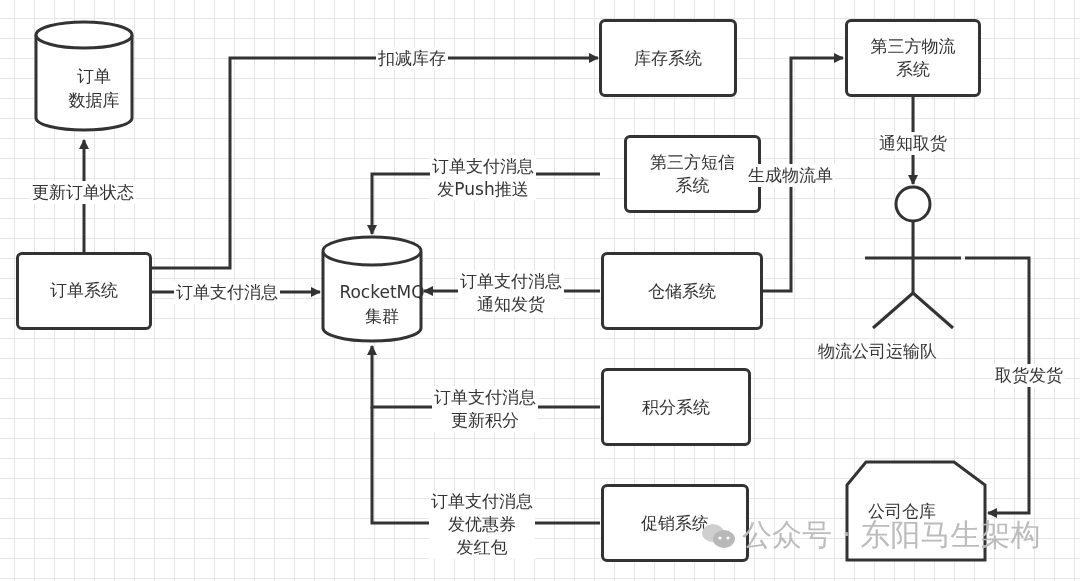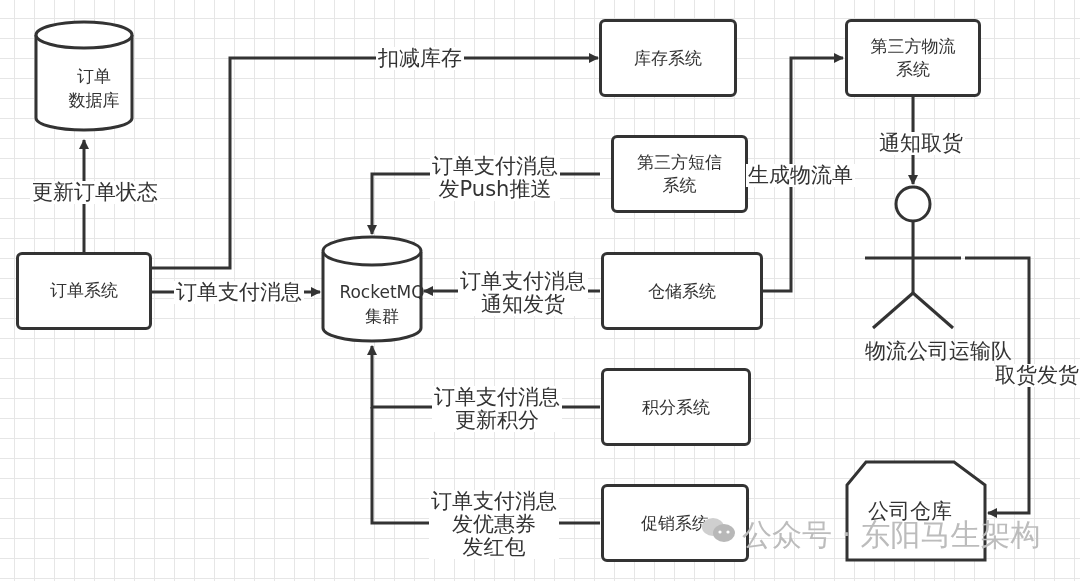--- a/index.html
+++ b/index.html
@@ -15,29 +15,29 @@
     color:#333;
   }
   svg.canvas { position:absolute; left:0; top:0; }
   .box {
     position:absolute; box-sizing:border-box;
     border:3px solid #333; border-radius:6px; background:#fff;
     display:flex; align-items:center; justify-content:center; text-align:center;
     font-size:17px; line-height:23px; color:#333;
   }
   .lbl {
-    position:absolute; background:#fff; font-size:21px; line-height:23px;
+    position:absolute; background:#fff; font-size:17px; line-height:23px;
     text-align:center; color:#333; white-space:nowrap; padding:0 2px;
   }
   .cyltext {
     position:absolute; text-align:center; font-size:17px; line-height:24px; color:#333;margin-left:10px;
   }
   .watermark {
     position:absolute; left:700px; top:515px; font-size:30px; color:#bcbcbc;
-    white-space:nowrap; display:flex; gap:6px;
+    white-space:nowrap; display:flex; align-items:center; gap:6px;
   }
   .wm-icon { width:36px; height:30px; position:relative; }
 </style>
 </head>
 <body>
 
 <svg class="canvas" width="1080" height="581">
   <defs>
     <marker id="arr" markerWidth="10" markerHeight="10" refX="9" refY="5" orient="auto" markerUnits="userSpaceOnUse">
       <path d="M0,0 L10,5 L0,10 z" fill="#333"></path>
@@ -95,21 +95,21 @@
   <div>RocketMQ</div>
   <div>集群</div>
 </div>
 
 <div class="box" style="left:16px; top:252px; width:136px; height:78px;font-family:Liberation Mono, monospace;">
   <span>订单系统</span>
 </div>
 <div class="box" style="left:599px; top:19px; width:138px; height:78px;justify-content:center;">
   <span>库存系统</span>
 </div>
-<div class="box" style="left:611px; top:135px; width:137px; height:78px;">
+<div class="box" style="left:624px; top:135px; width:137px; height:78px;">
   <div>
     <div>第三方短信</div>
     <div>系统</div>
   </div>
 </div>
 <div class="box" style="left:601px; top:252px; width:162px; height:78px;">
   <span>仓储系统</span>
 </div>
 <div class="box" style="left:601px; top:368px; width:150px; height:78px;">
   <span>积分系统</span>
@@ -119,21 +119,21 @@
 </div>
 <div class="box" style="left:845px; top:19px; width:136px; height:78px;">
   <div>
     <div>第三方物流</div>
     <div>系统</div>
   </div>
 </div>
 
 <div class="lbl" style="left:866px; top:500px; background:transparent;">公司仓库</div>
 
-<div class="lbl" style="left:863px; top:340px; background:transparent;">物流公司运输队</div>
+<div class="lbl" style="left:816px; top:340px; background:transparent;">物流公司运输队</div>
 
 <div class="lbl" style="left:30px; top:181px;">更新订单状态</div>
 <div class="lbl" style="left:376px; top:47px;">扣减库存</div>
 <div class="lbl" style="left:174px; top:281px;">订单支付消息</div>
 
 <div class="lbl" style="left:430px; top:155px;">
   <div>订单支付消息</div>
   <div>发Push推送</div>
 </div>
 <div class="lbl" style="left:458px; top:270px;">

